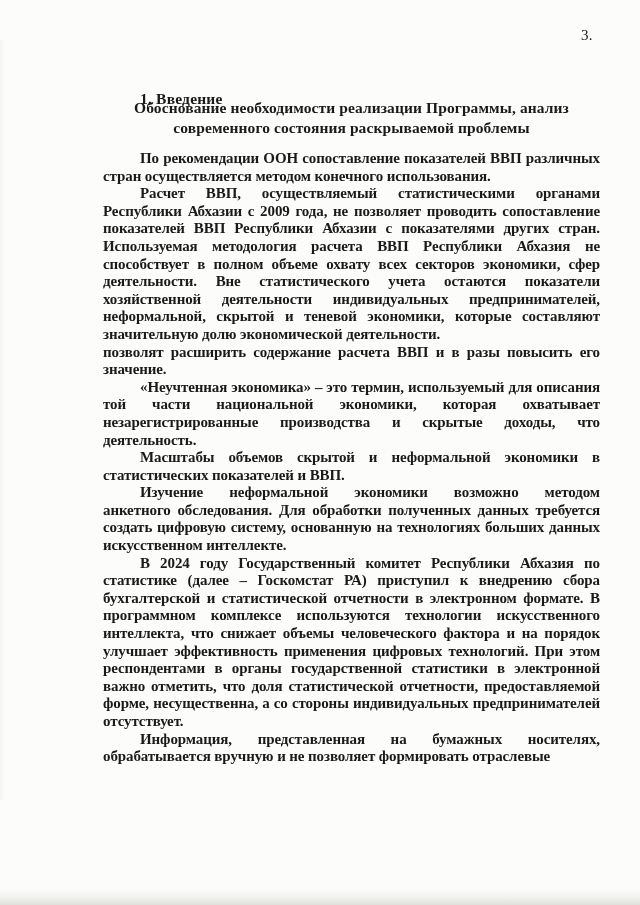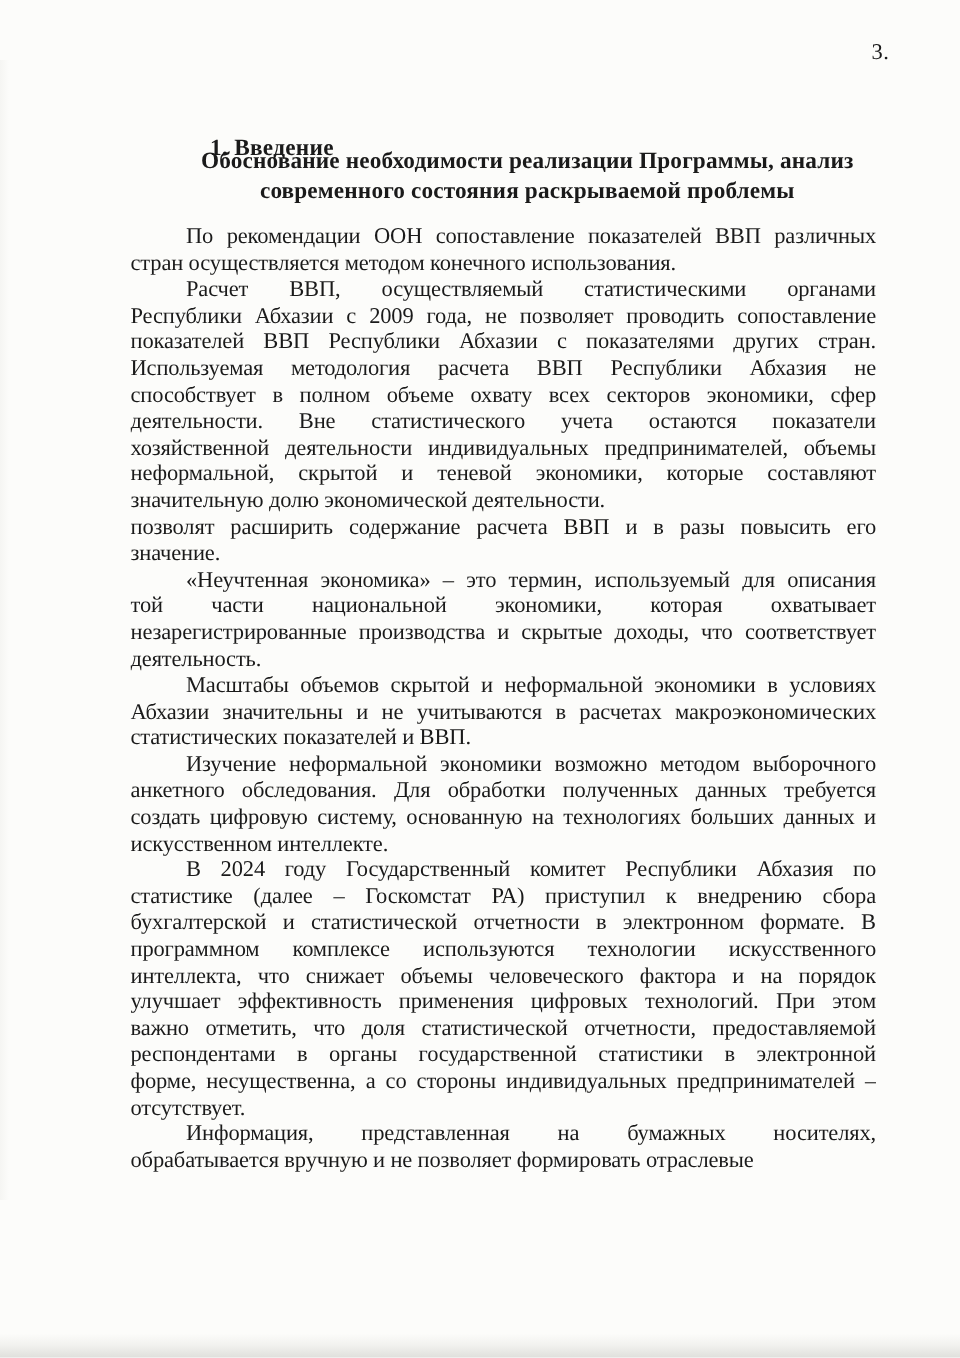--- a/index.html
+++ b/index.html
@@ -36,25 +36,26 @@
     width: 497px;
     text-align: center;
     font-weight: bold;
     font-size: 15.5px;
     line-height: 20px;
     letter-spacing: 0.1px;
   }
   .body-text {
     position: absolute;
     top: 150px;
-    left: 87px;
+    left: 103px;
     width: 497px;
     font-size: 15px;
     line-height: 17.6px;
     letter-spacing: -0.1px;
+    font-weight: bold;
   }
   .paragraph { margin: 0; }
   .line {
     text-align: justify;
     text-align-last: justify;
     height: 17.6px;
     overflow: hidden;
   }
   .line.last { text-align-last: left; }
   .line.indent { text-indent: 37px; }
@@ -114,38 +115,37 @@
         <div class="line last">значение.</div>
       </div>
       <div class="paragraph">
         <div class="line indent">«Неучтенная экономика» – это термин, используемый для описания</div>
         <div class="line">той части национальной экономики, которая охватывает</div>
         <div class="line">незарегистрированные производства и скрытые доходы, что соответствует</div>
         <div class="line last">деятельность.</div>
       </div>
       <div class="paragraph">
         <div class="line indent">Масштабы объемов скрытой и неформальной экономики в условиях</div>
-        <div class="line">Абхазии значительны и не учитываются в расчетах макроэкономических</div>
         <div class="line last">статистических показателей и ВВП.</div>
       </div>
       <div class="paragraph">
         <div class="line indent">Изучение неформальной экономики возможно методом выборочного</div>
         <div class="line">анкетного обследования. Для обработки полученных данных требуется</div>
         <div class="line">создать цифровую систему, основанную на технологиях больших данных и</div>
         <div class="line last">искусственном интеллекте.</div>
       </div>
       <div class="paragraph">
         <div class="line indent">В 2024 году Государственный комитет Республики Абхазия по</div>
         <div class="line">статистике (далее – Госкомстат РА) приступил к внедрению сбора</div>
         <div class="line">бухгалтерской и статистической отчетности в электронном формате. В</div>
         <div class="line">программном комплексе используются технологии искусственного</div>
         <div class="line">интеллекта, что снижает объемы человеческого фактора и на порядок</div>
         <div class="line">улучшает эффективность применения цифровых технологий. При этом</div>
+        <div class="line">респондентами в органы государственной статистики в электронной</div>
         <div class="line">важно отметить, что доля статистической отчетности, предоставляемой</div>
-        <div class="line">респондентами в органы государственной статистики в электронной</div>
         <div class="line">форме, несущественна, а со стороны индивидуальных предпринимателей –</div>
         <div class="line last">отсутствует.</div>
       </div>
       <div class="paragraph">
         <div class="line indent">Информация, представленная на бумажных носителях,</div>
         <div class="line last">обрабатывается вручную и не позволяет формировать отраслевые</div>
       </div>
     </div>
 
   <div class="scan-smudge-left"></div>

